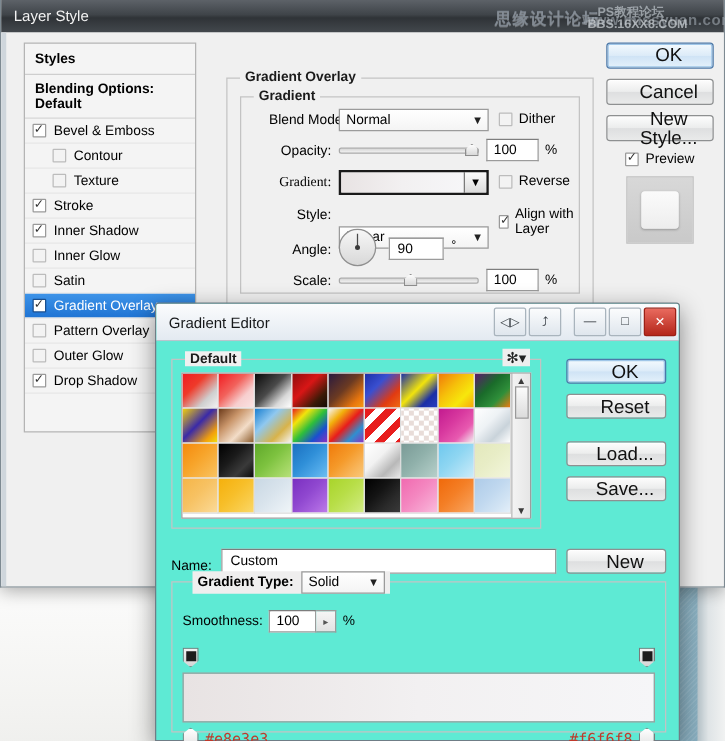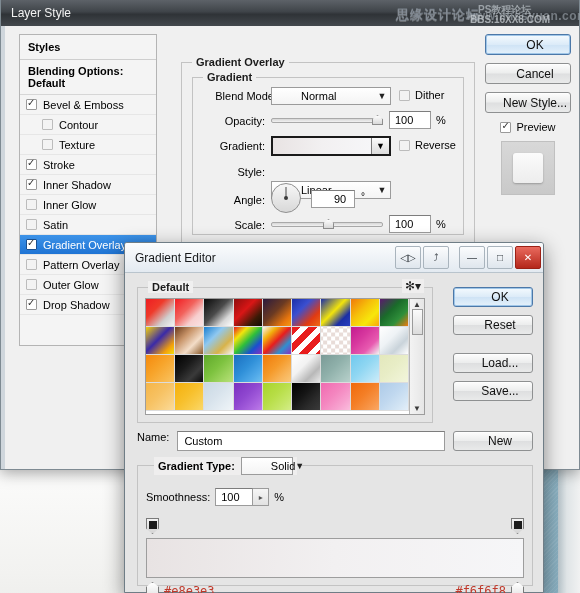--- a/index.html
+++ b/index.html
@@ -26,29 +26,29 @@
   }
   #artwork-right-edge { position:absolute; right:0; top:420px; width:22px; bottom:0;
     background:linear-gradient(90deg,#b9c6cc 0%,#dfe4e6 40%,#f1f2f2 100%); }
   .cb { width:11px; height:11px; border:1px solid #9a9a9a; background:#fff;
         display:inline-block; position:relative; vertical-align:-2px; border-radius:1px; }
   .cb.on::after { content:"✓"; position:absolute; left:0px; top:-3px; font-size:10px; color:#333; }
   .cb.dim { border-color:#bcbcbc; background:#f3f3f3; }
 
   .btn { background:linear-gradient(180deg,#fdfdfd 0%,#eceded 48%,#dedfe0 52%,#e9eaea 100%);
          border:1px solid #8e9091; border-radius:3px; text-align:center; color:#101010;
-         font-size:12px; line-height:1; display:flex; align-items:center; justify-content:center;
+         font-size:15px; line-height:1; display:flex; align-items:center; justify-content:center;
          box-shadow:0 1px 0 rgba(255,255,255,.7) inset; cursor:default;padding-left:14px; }
   .btn.primary { border:1px solid #4c78a8; box-shadow:0 0 0 1px #9fc6e8 inset; 
          background:linear-gradient(180deg,#f4fafe 0%,#dcebf8 50%,#cfe3f5 52%,#e4f1fb 100%); }
 
   .field { background:#fff; border:1px solid #9b9b9b; border-top-color:#7d7d7d; }
 
   .combo { background:linear-gradient(180deg,#ffffff 0%,#f4f4f4 100%);
-           border:1px solid #9b9b9b; display:flex; align-items:center; position:relative;padding-left:24px; }
+           border:1px solid #9b9b9b; display:flex; align-items:center; position:relative; }
   .combo .cv { padding-left:5px; flex:1; }
   .combo .arr { width:16px; text-align:center; font-size:9px; color:#222; }
 
   .slider { position:relative; height:14px; }
   .slider .trk { position:absolute; left:0; right:0; top:5px; height:5px;
     background:linear-gradient(180deg,#d6d6d6,#f2f2f2); border:1px solid #a9a9a9; border-radius:2px; }
   .slider .hnd { position:absolute; top:2px; width:11px; height:10px;
     background:linear-gradient(180deg,#fcfcfc,#d9d9d9); border:1px solid #8d8d8d;
     clip-path:polygon(50% 0,100% 45%,100% 100%,0 100%,0 45%); }
 
@@ -96,21 +96,21 @@
 
   .dial { width:30px; height:30px; border-radius:50%; border:1px solid #8f8f8f;
     background:linear-gradient(180deg,#f7f7f7,#d8d8d8); position:relative; }
   .dial::before { content:""; position:absolute; left:50%; top:3px; width:1px; height:12px;
     background:#4a4a4a; transform:translateX(-50%); }
   .dial::after { content:""; position:absolute; left:50%; top:50%; width:4px; height:4px;
     background:#3a3a3a; border-radius:50%; transform:translate(-50%,-50%); }
 
   
   #grad-editor { position:absolute; left:124px; top:242px; width:420px; height:351px;
-    background:#e5e5e5; border:1px solid #6f7d86; border-radius:3px 3px 0 0;
+    background:#5eead4; border:1px solid #6f7d86; border-radius:3px 3px 0 0;
     box-shadow:0 6px 20px rgba(0,0,0,.45); }
   #ge-titlebar { height:30px; background:linear-gradient(180deg,#fbfcfd 0%,#e3eaf1 100%);
     border-bottom:1px solid #b9c4cd; display:flex; align-items:center;
     padding-left:10px; font-size:12px; color:#16181a; border-radius:2px 2px 0 0; }
   #ge-wincontrols { margin-left:auto; display:flex; align-items:stretch; height:100%; padding:3px 2px; gap:2px; }
   .wbtn { width:26px; border:1px solid #a9b4bd; border-radius:2px;
     background:linear-gradient(180deg,#fbfcfd,#dfe6ed); display:flex;
     align-items:center; justify-content:center; font-size:10px; color:#3a4046; }
   .wbtn.close { background:linear-gradient(180deg,#e96a5e,#b4271b); border-color:#9b2015; color:#fff; }
   .wgap { width:6px; }
@@ -127,21 +127,21 @@
   #sw-scroll { width:15px; background:linear-gradient(90deg,#f3f3f3,#e6e6e6);
     border-left:1px solid #b5b5b5; display:flex; flex-direction:column; align-items:center;
     justify-content:space-between; padding:1px 0; }
   .sb-arrow { font-size:8px; color:#3a3a3a; }
   #sb-thumb { width:11px; height:26px; background:linear-gradient(180deg,#fbfbfb,#dcdcdc);
     border:1px solid #9a9a9a; }
 
   #ge-right { position:absolute; right:10px; top:14px; width:80px; }
   #ge-right .btn { height:20px; margin-bottom:8px; }
 
-  #name-row { position:absolute; left:12px; top:158px; right:10px; height:28px; display:flex; align-items:flex-start; gap:8px; }
+  #name-row { position:absolute; left:12px; top:158px; right:10px; height:28px; display:flex; align-items:flex-end; gap:8px; }
   #name-field { flex:1; height:20px; padding-left:6px; display:flex; align-items:center; }
   #new-btn { width:80px; height:20px; }
 
   #type-grp { position:absolute; left:12px; top:192px; right:10px; bottom:6px; }
   #type-row { position:absolute; left:16px; top:-9px; display:flex; align-items:center; gap:6px;
     background:#efeeee; padding:0 4px; }
   #smooth-row { position:absolute; left:8px; top:22px; display:flex; align-items:center; gap:5px; }
   #smooth-field { width:38px; height:18px; display:flex; align-items:center; padding-left:5px; }
   #smooth-spin { width:16px; height:18px; border:1px solid #9b9b9b; border-left:none;
     background:linear-gradient(180deg,#f6f6f6,#e2e2e2); display:flex; align-items:center;
@@ -257,39 +257,43 @@
         <div class="rlbl" style="left:0;top:37px;width:72px;">Opacity:</div>
         <div class="slider" style="position:absolute;left:78px;top:35px;width:112px;">
           <div class="trk"></div>
           <div class="hnd" style="left:101px;"></div>
         </div>
         <div class="field" style="position:absolute;left:196px;top:33px;width:42px;height:18px;display:flex;align-items:center;padding-left:5px;">
           <span>100</span>
         </div>
         <span style="position:absolute;left:243px;top:36px;">%</span>
 
-        <div class="rlbl" style="left:0;top:62px;width:72px;">Gradient:</div>
+        <div class="rlbl" style="left:0;top:62px;width:72px;font-family:Liberation Serif, serif;">Gradient:</div>
         <div style="position:absolute;left:78px;top:58px;width:120px;height:20px;border:2px solid #1a1a1a;display:flex;">
           <div id="go-swatch" style="flex: 1 1 0%; background: linear-gradient(90deg, rgb(232, 227, 227) 0%, rgb(242, 240, 241) 50%, rgb(246, 246, 248) 100%);"></div>
           <div style="width:18px;background:linear-gradient(180deg,#fbfbfb,#dcdcdc);border-left:1px solid #7a7a7a;display:flex;align-items:center;justify-content:center;font-size:9px;">▼</div>
         </div>
         <div class="frm" style="left:206px;top:61px;gap:5px;">
           <span class="cb dim"></span>
           <span>Reverse</span>
         </div>
 
         <div class="rlbl" style="left:0;top:88px;width:72px;">Style:</div>
         <div class="combo" style="left:78px;top:85px;width:120px;height:18px;">
           <span class="cv">Linear</span>
           <span class="arr">▼</span>
         </div>
+        <div class="frm" style="left:206px;top:87px;gap:5px;">
+          <span class="cb on"></span>
+          <span>Align with Layer</span>
+        </div>
 
         <div class="rlbl" style="left:0;top:116px;width:72px;">Angle:</div>
         <div class="dial" style="position:absolute;left:78px;top:105px;"></div>
-        <div class="field" style="position:absolute;left:118px;top:112px;width:44px;height:18px;display:flex;align-items:center;padding-left:22px;">
+        <div class="field" style="position:absolute;left:118px;top:112px;width:44px;height:18px;display:flex;align-items:center;padding-left:6px;">
           <span>90</span>
         </div>
         <span style="position:absolute;left:168px;top:113px;font-size:10px;">°</span>
 
         <div class="rlbl" style="left:0;top:141px;width:72px;">Scale:</div>
         <div class="slider" style="position:absolute;left:78px;top:139px;width:112px;">
           <div class="trk"></div>
           <div class="hnd" style="left:52px;"></div>
         </div>
         <div class="field" style="position:absolute;left:196px;top:137px;width:42px;height:18px;display:flex;align-items:center;padding-left:5px;">
@@ -394,21 +398,21 @@
       <span>Name:</span>
       <div id="name-field" class="field">
         <span>Custom</span>
       </div>
       <div id="new-btn" class="btn">New</div>
     </div>
 
     <div id="type-grp" class="grp">
       <div id="type-row">
         <span style="font-weight:bold;">Gradient Type:</span>
-        <div class="combo" style="width:52px;height:18px;align-items:center;">
+        <div class="combo" style="width:67px;height:18px;align-items:center;">
           <span class="cv">Solid</span>
           <span class="arr">▼</span>
         </div>
       </div>
 
       <div id="smooth-row">
         <span>Smoothness:</span>
         <div style="display:flex;">
           <div id="smooth-field" class="field">
             <span>100</span>

